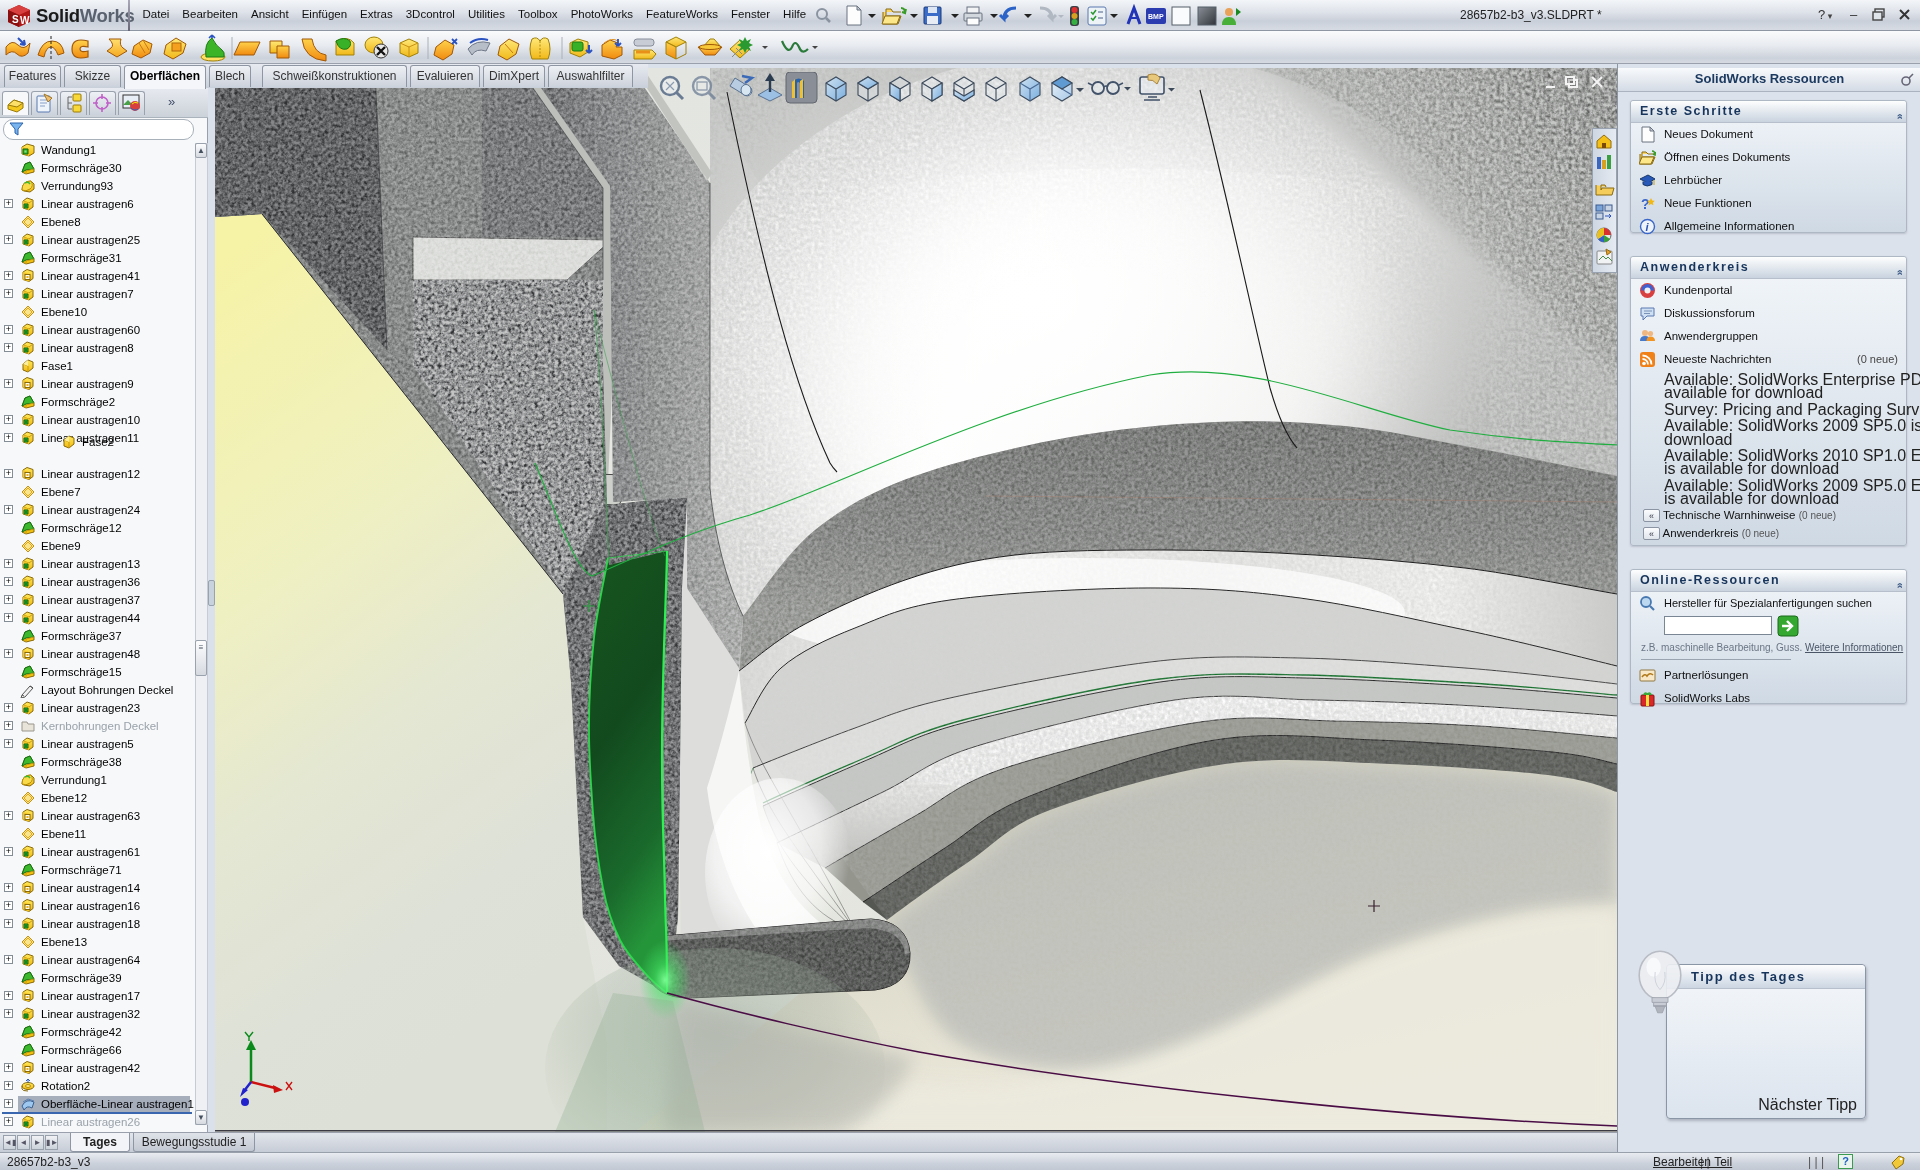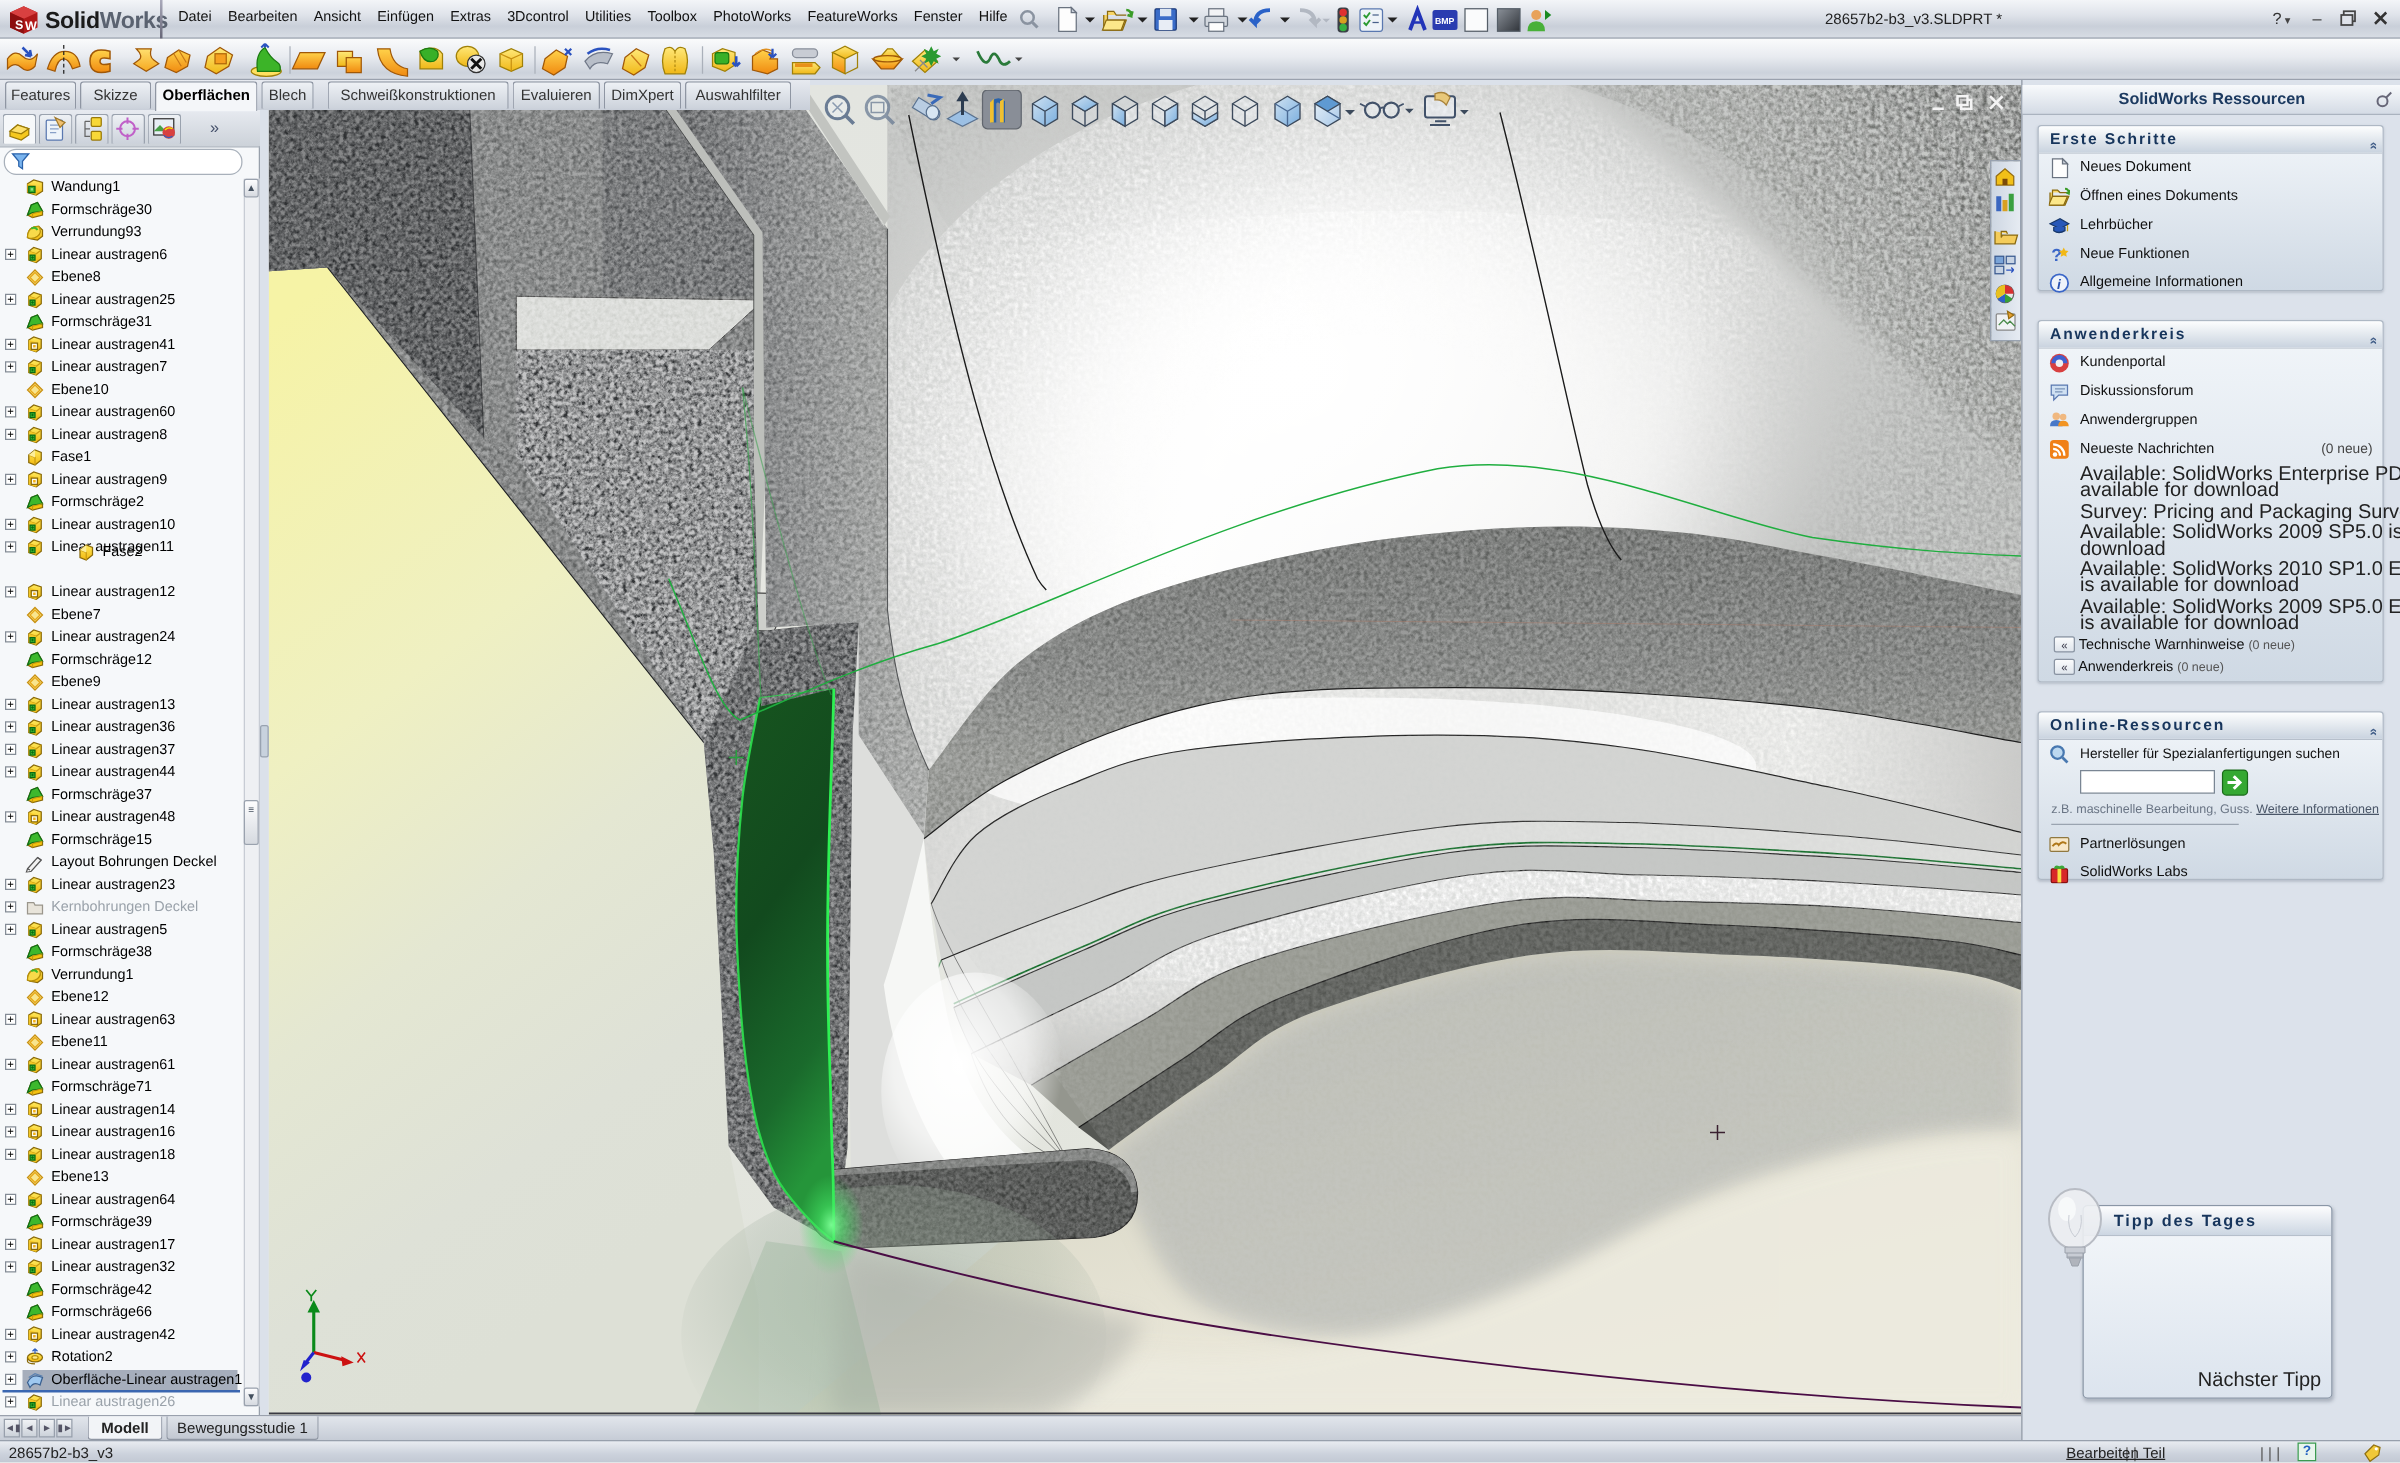--- a/index.html
+++ b/index.html
@@ -1106,21 +1106,21 @@
     <div class="sbtn" style="left:195px;top:55px;">▲</div>
     <div class="sbtn" style="left:195px;top:1022px;">▼</div>
     <div class="sbtn" style="left:195px;top:552px;height:36px;">≡</div>
   </div>
   <div class="abs" style="left:208px;top:580px;width:7px;height:26px;background:#c8d2de;border:1px solid #98a2b0;border-radius:2px;"></div>
   <div id="btabs" class="abs">
     <div class="navb" style="left:3px;">◄▮</div>
     <div class="navb" style="left:17px;">◄</div>
     <div class="navb" style="left:31px;">►</div>
     <div class="navb" style="left:45px;">▮►</div>
-    <div class="btab act" style="left:70px;width:60px;">Modell</div>
+    <div class="btab act" style="left:70px;width:60px;">Tages</div>
     <div class="btab" style="left:133px;width:122px;">Bewegungsstudie 1</div>
   </div>
   <div id="sbar" class="abs">
     <div class="abs" style="left:7px;top:2px;">28657b2-b3_v3</div>
     <div class="abs" style="left:1700px;top:2px;color:#555;">|&nbsp;|</div>
     <div class="abs" style="left:1653px;top:2px;text-decoration:underline;">Bearbeiten Teil</div>
     <div class="abs" style="left:1808px;top:2px;color:#555;">|&nbsp;|&nbsp;|</div>
     <div class="abs" style="left:1838px;top:1px;width:15px;height:15px;background:#e8f4ec;border:1px solid #3a9a50;font-size:11px;font-weight:bold;color:#2060c0;text-align:center;line-height:13px;">?</div>
     <svg class="abs" style="left:1890px;top:1px" width="16" height="16" viewBox="0 0 16 16">
       <path d="M2,9 l7,-7 5,2 -1,6 -7,5z" fill="#f0c838" stroke="#907010"></path>

